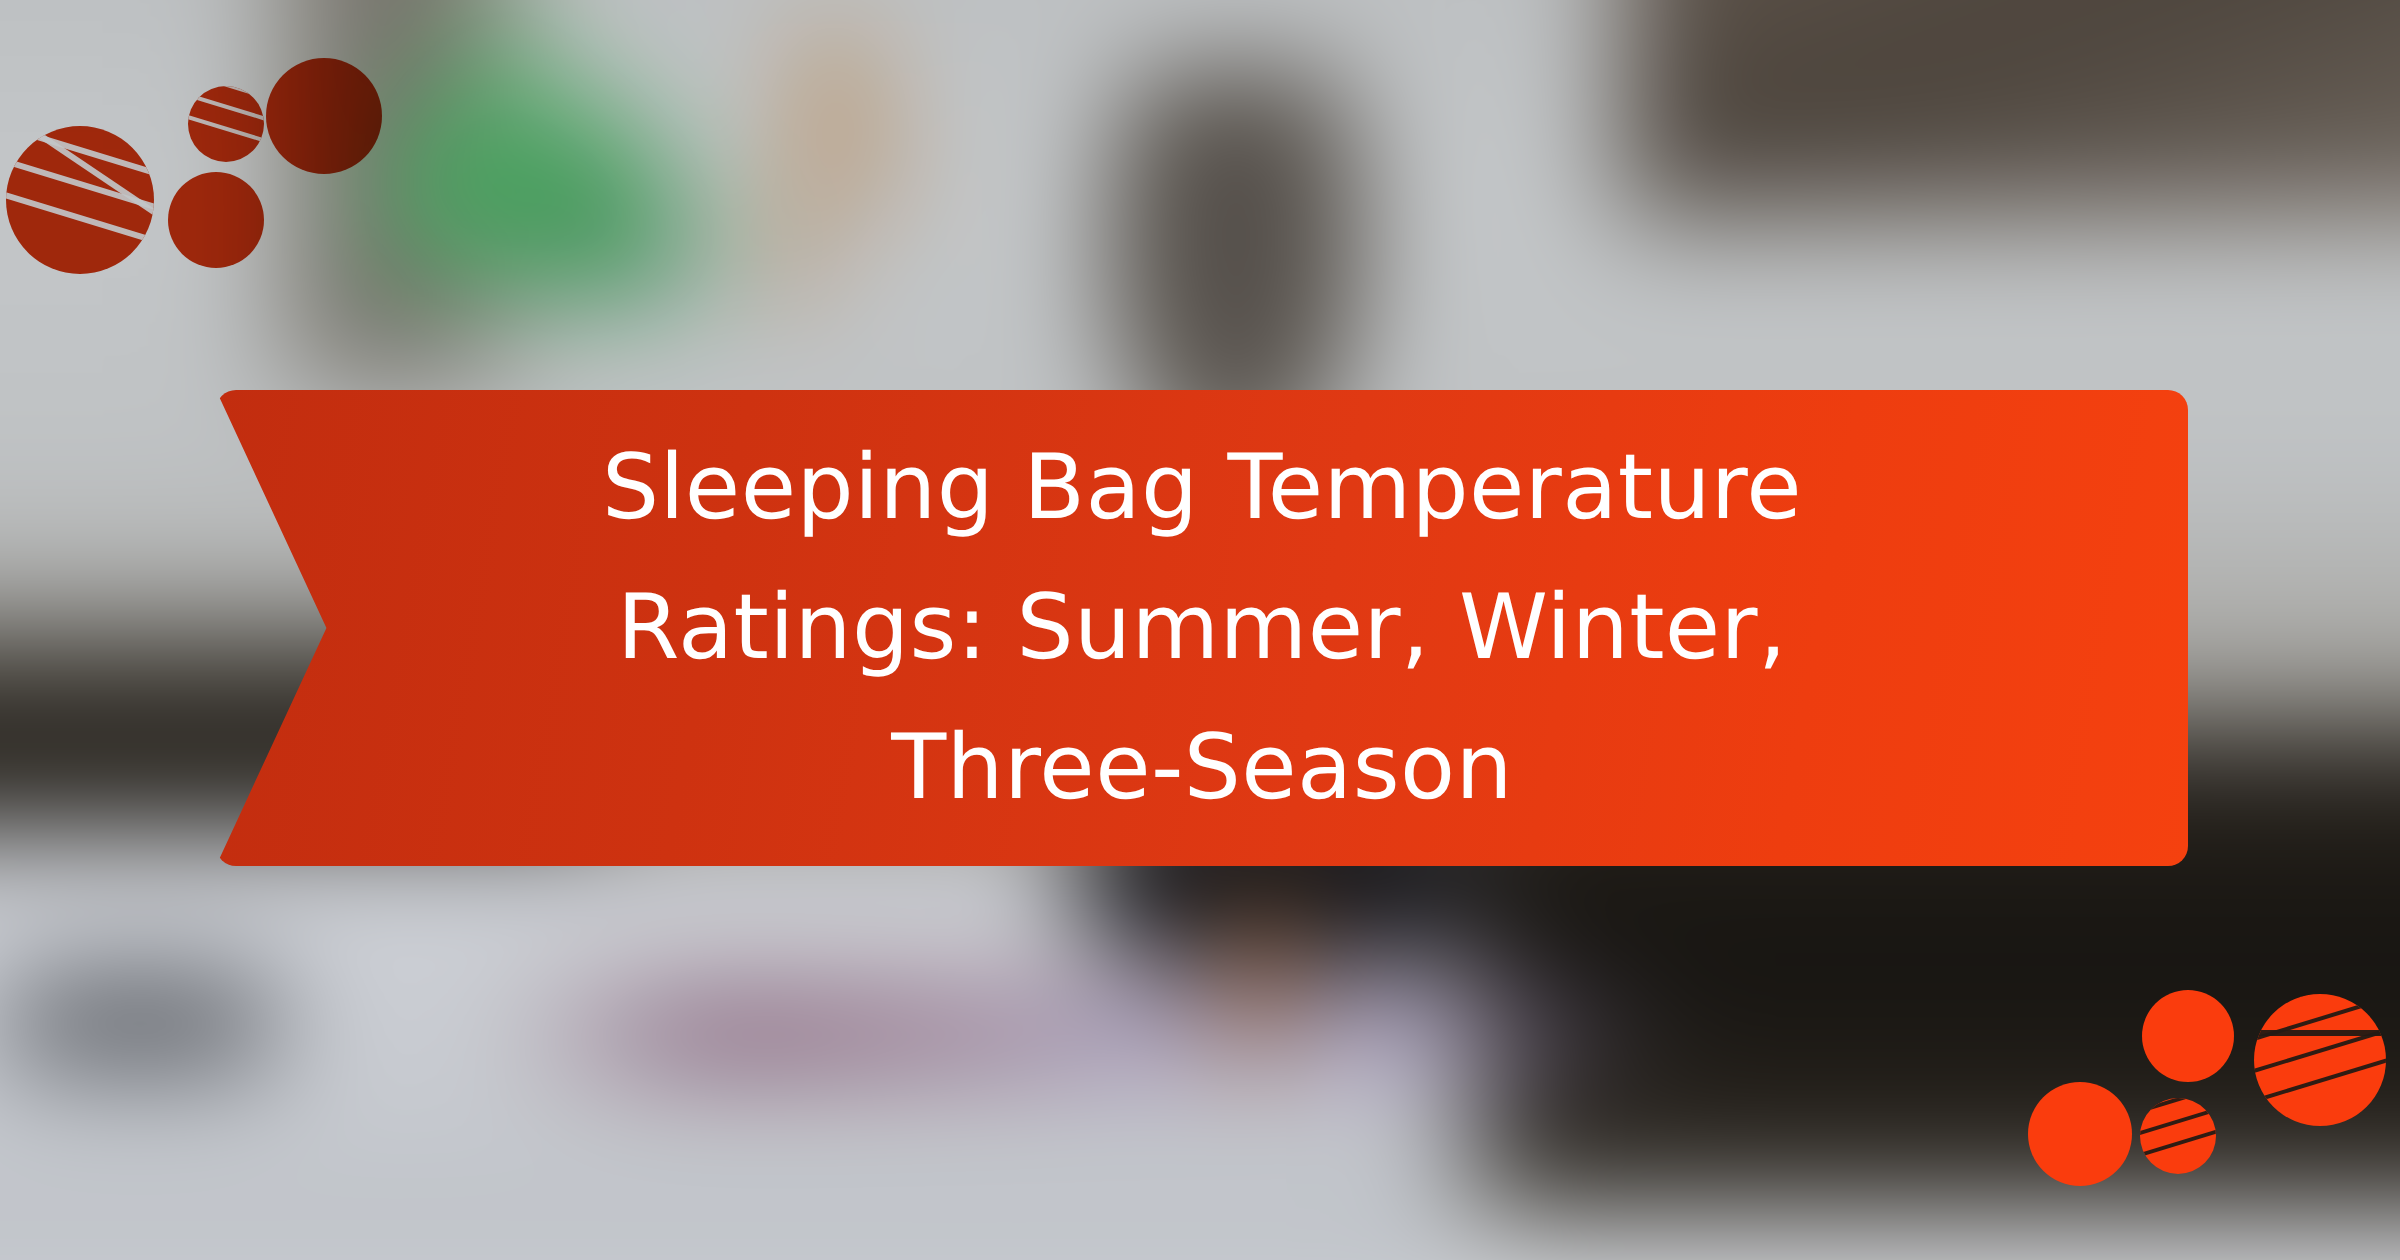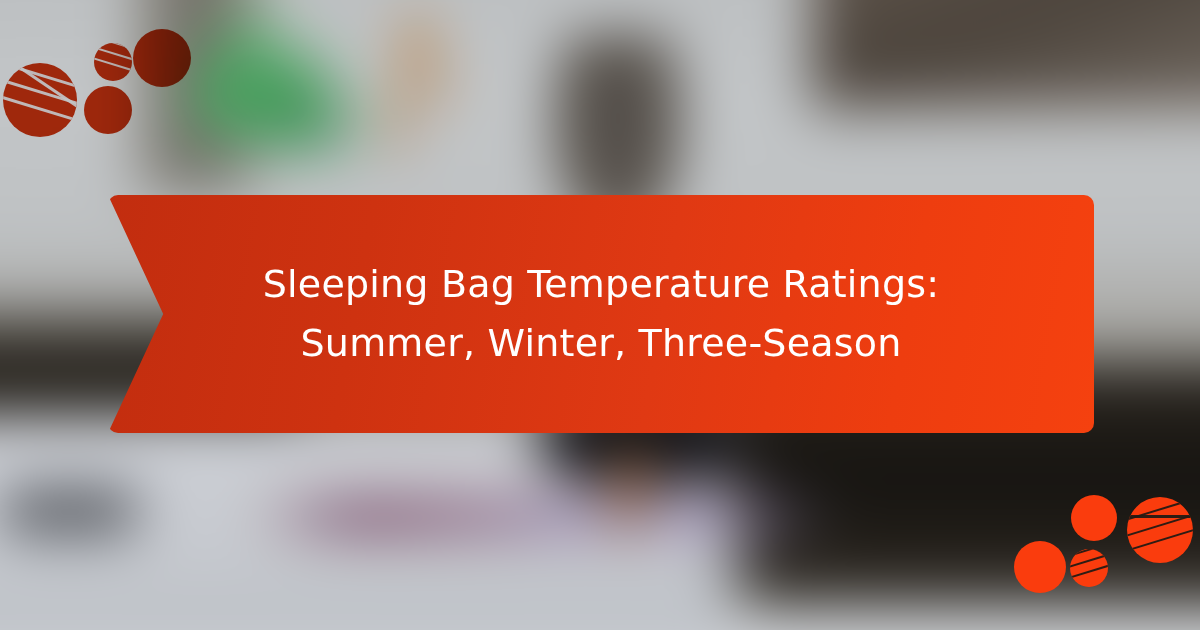--- a/index.html
+++ b/index.html
@@ -188,21 +188,21 @@
     left:108px; top:195px;
     width:986px; height:238px;
     display:flex;
     align-items:center;
     justify-content:center;
     padding:0 150px;
   }
   #title {
     color:#ffffff;
     font-family:"DejaVu Sans", sans-serif;
-    font-size:38px;
+    font-size:45px;
     font-weight:400;
     line-height:1.55;
     letter-spacing:0.2px;
     text-align:center;
     max-width:760px;
   }
 </style>
 </head>
 <body>
 

